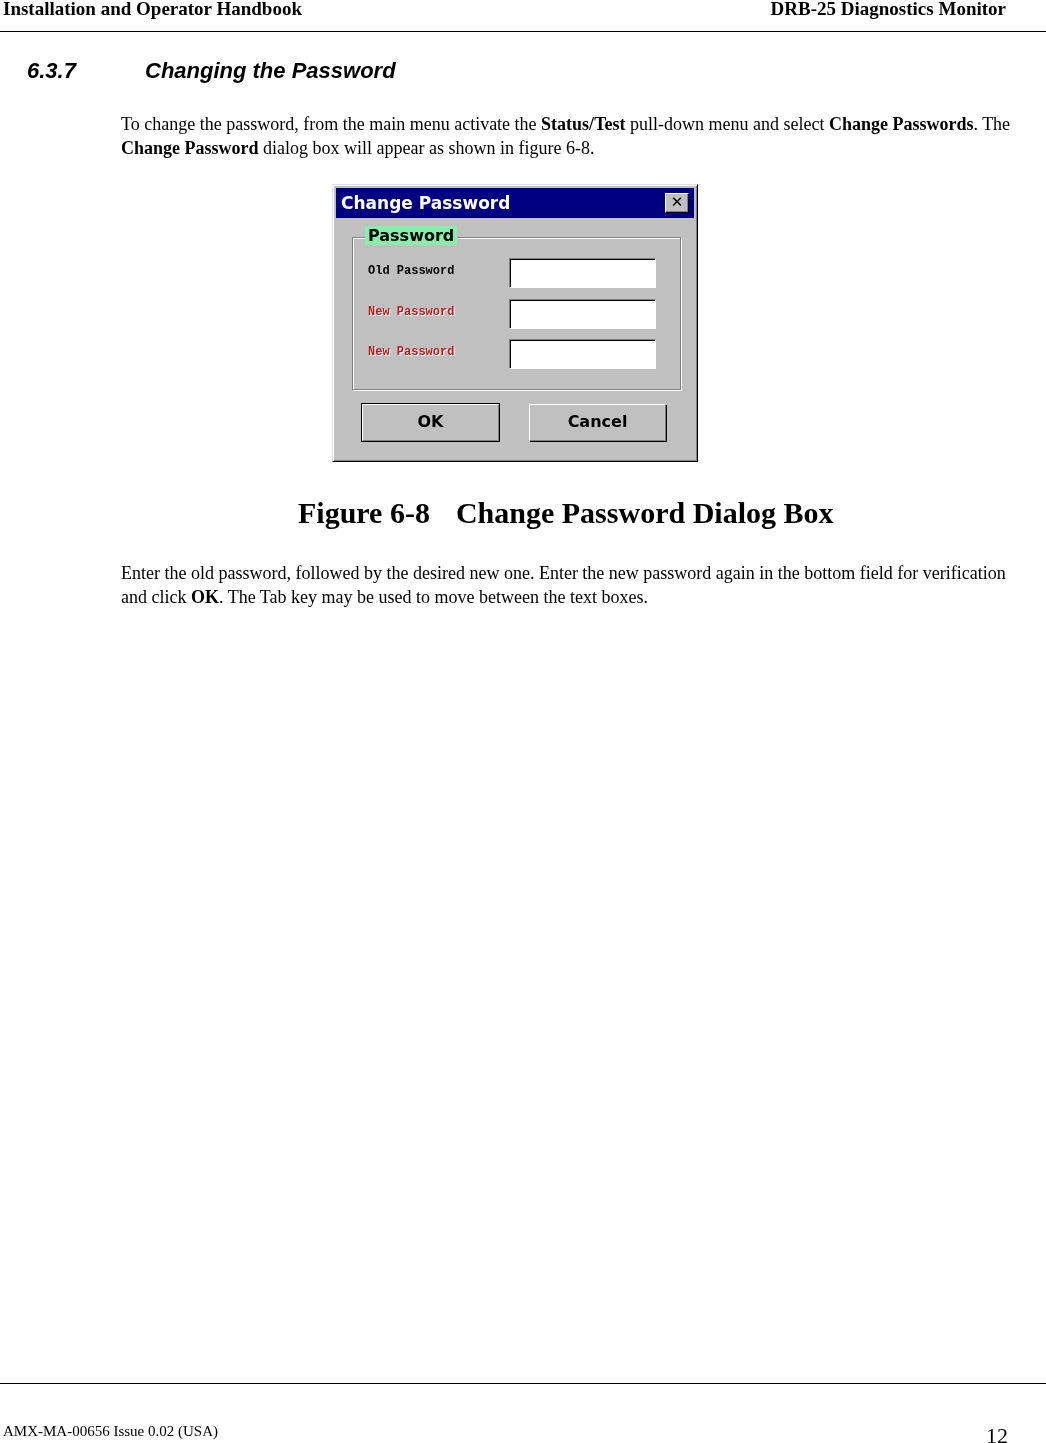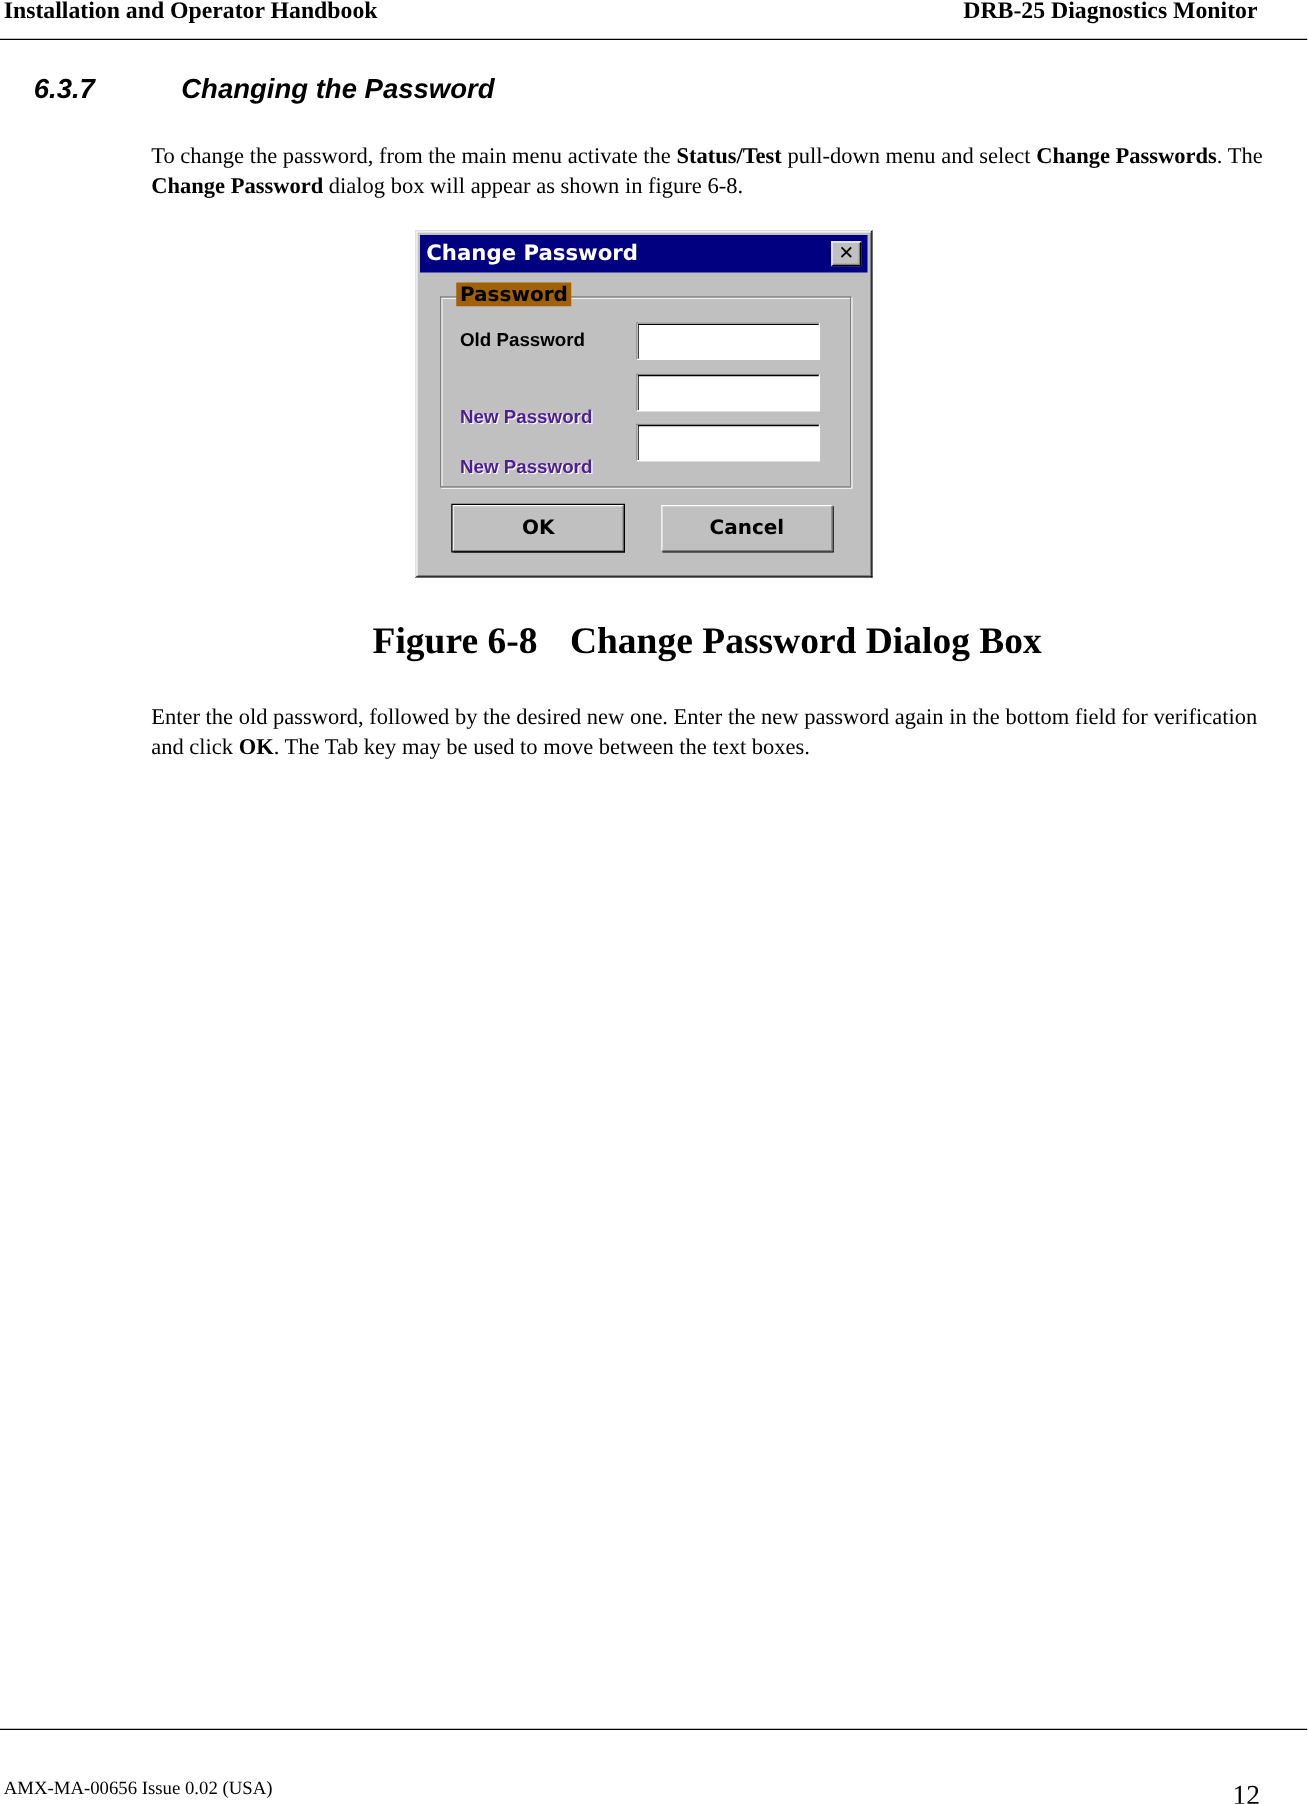--- a/index.html
+++ b/index.html
@@ -25,25 +25,25 @@
   .titlebar { position:absolute; left:3px; top:3px; right:3px; height:30px; background:#000080;
               color:#fff; font-family:"DejaVu Sans", sans-serif; font-weight:bold; font-size:17px;
               line-height:30px; padding-left:5px; box-sizing:border-box; }
   .close-btn { position:absolute; right:5px; top:5px; width:24px; height:20px; background:#c0c0c0;
                box-sizing:border-box; border:1px solid; border-color:#fff #000 #000 #fff;
                box-shadow: inset -1px -1px 0 #808080;
                color:#000; font-family:"DejaVu Sans", sans-serif; font-size:15px; font-weight:bold;
                text-align:center; line-height:17px; }
   .groupbox { position:absolute; left:19px; top:52px; width:327px; height:151px;
               border:1px solid #808080; box-shadow: 1px 1px 0 #fff, inset 1px 1px 0 #fff; }
-  .group-label { position:absolute; left:12px; top:-12px; background:#a16207; padding:0 3px;
+  .group-label { position:absolute; left:12px; top:-12px; background:#86efac; padding:0 3px;
                  font-family:"DejaVu Sans", sans-serif; font-weight:bold; font-size:16px; }
-  .field-label { position:absolute; left:15px; font-family:Liberation Sans, sans-serif; font-weight:bold;
-                 font-size:15px; }
-  .field-label.disabled { color:#4c1d95; text-shadow:1px 1px 0 #fff;margin-top:20px; }
+  .field-label { position:absolute; left:15px; font-family:Liberation Mono, monospace; font-weight:bold;
+                 font-size:12px; }
+  .field-label.disabled { color:#b91c1c; text-shadow:1px 1px 0 #fff; }
   .field-input { position:absolute; left:156px; width:147px; height:30px; box-sizing:border-box;
                  background:#fff; border:1px solid; border-color:#808080 #fff #fff #808080;
                  box-shadow: inset 1px 1px 0 #000; }
   .btn { position:absolute; top:219px; height:37px; width:137px; box-sizing:border-box;
          background:#c0c0c0; font-family:"DejaVu Sans", sans-serif; font-weight:bold; font-size:16px;
          text-align:center; line-height:33px; border:1px solid; border-color:#fff #808080 #808080 #fff;
          box-shadow: 1px 1px 0 #000; }
   .btn.default { outline:1px solid #000; border-color:#fff #808080 #808080 #fff; }
   .ok-btn { left:29px; }
   .cancel-btn { left:196px; }

